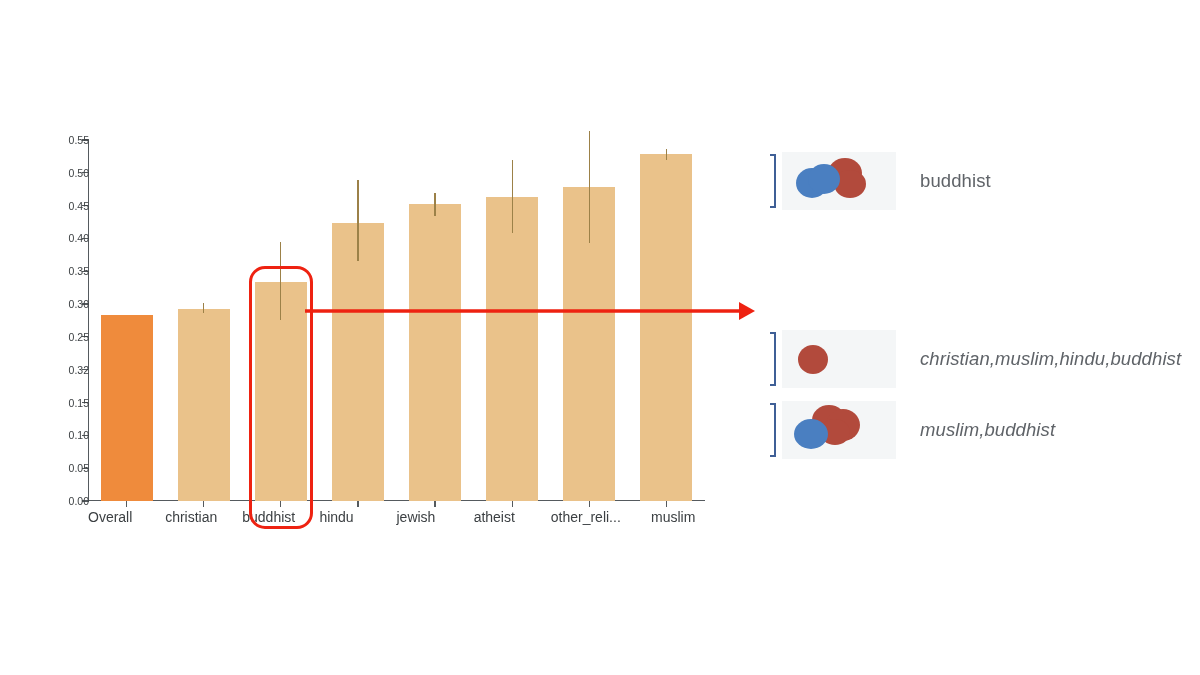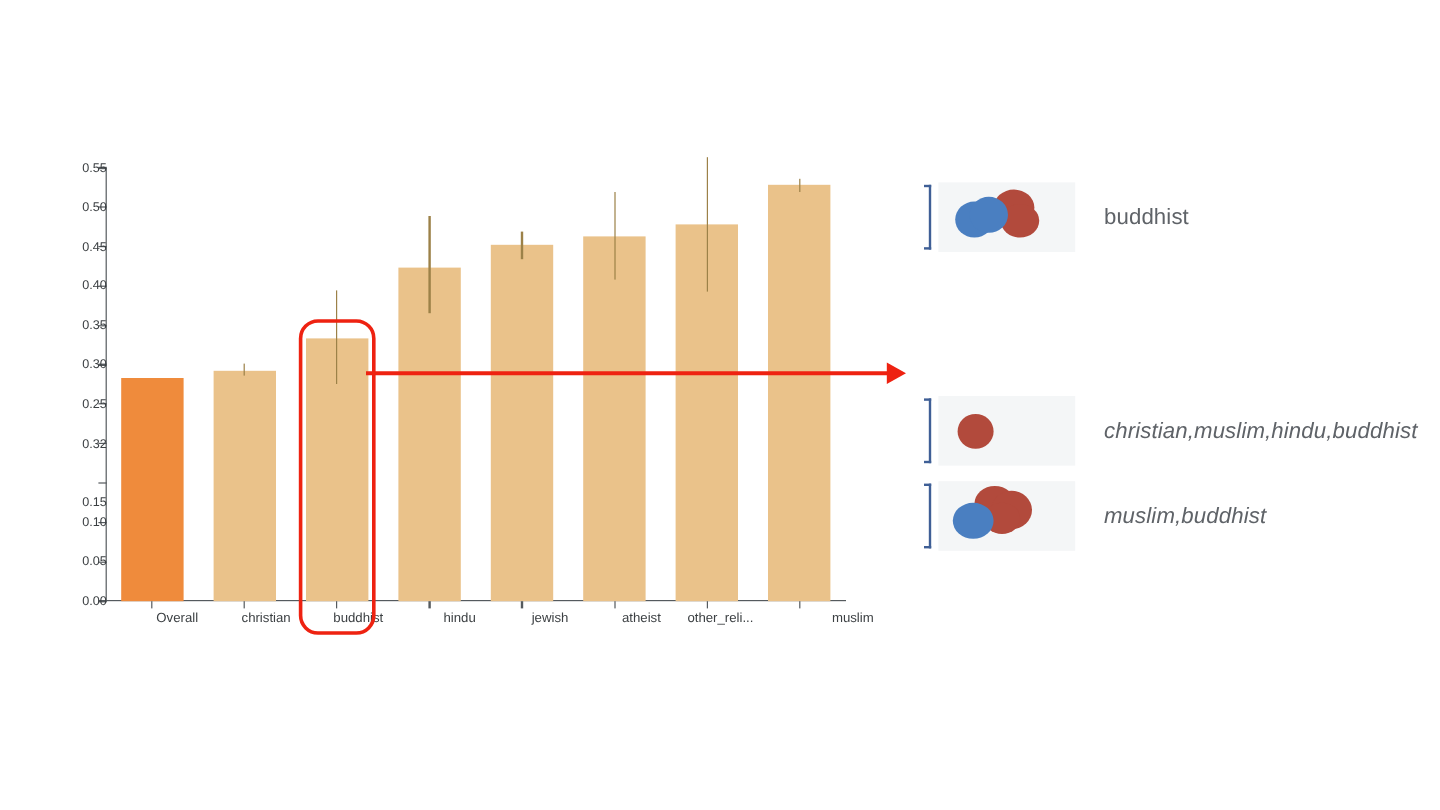--- a/index.html
+++ b/index.html
@@ -69,23 +69,23 @@
   .x-tick {
     position: absolute;
     top: 501px;
     width: 1.2px;
     height: 6px;
     background: #555a5e;
   }
   .x-tick-label {
     position: absolute;
     top: 509px;
-    font-size: 11px;
+    font-size: 14px;
     color: #3c4043;
-    text-align: right;
+    text-align: left;
     line-height: 1.2;
     white-space: nowrap;
   }
 
   .bar {
     position: absolute;
     background: #eac28a;
   }
   .bar.highlight-bar {
     background: #ef8b3c;
@@ -187,21 +187,21 @@
       <div class="y-tick" style="top: 467.582px;"></div>
       <div class="y-tick-wrap" style="top: 468.182px;">
         <div class="y-tick-label" style="top: -5px; position: absolute;">0.05</div>
       </div>
       <div class="y-tick" style="top: 434.764px;"></div>
       <div class="y-tick-wrap" style="top: 435.364px;">
         <div class="y-tick-label" style="top: -5px; position: absolute;">0.10</div>
       </div>
       <div class="y-tick" style="top: 401.945px;"></div>
       <div class="y-tick-wrap" style="top: 402.545px;">
-        <div class="y-tick-label" style="top: -5px; position: absolute; margin-top: 16px;">0.15</div>
+        <div class="y-tick-label" style="top: -5px; position: absolute;">0.15</div>
       </div>
       <div class="y-tick" style="top: 369.127px;"></div>
       <div class="y-tick-wrap" style="top: 369.727px;">
         <div class="y-tick-label" style="top: -5px; position: absolute;">0.32</div>
       </div>
       <div class="y-tick" style="top: 336.309px;"></div>
       <div class="y-tick-wrap" style="top: 336.909px;">
         <div class="y-tick-label" style="top: -5px; position: absolute;">0.25</div>
       </div>
       <div class="y-tick" style="top: 303.491px;"></div>

